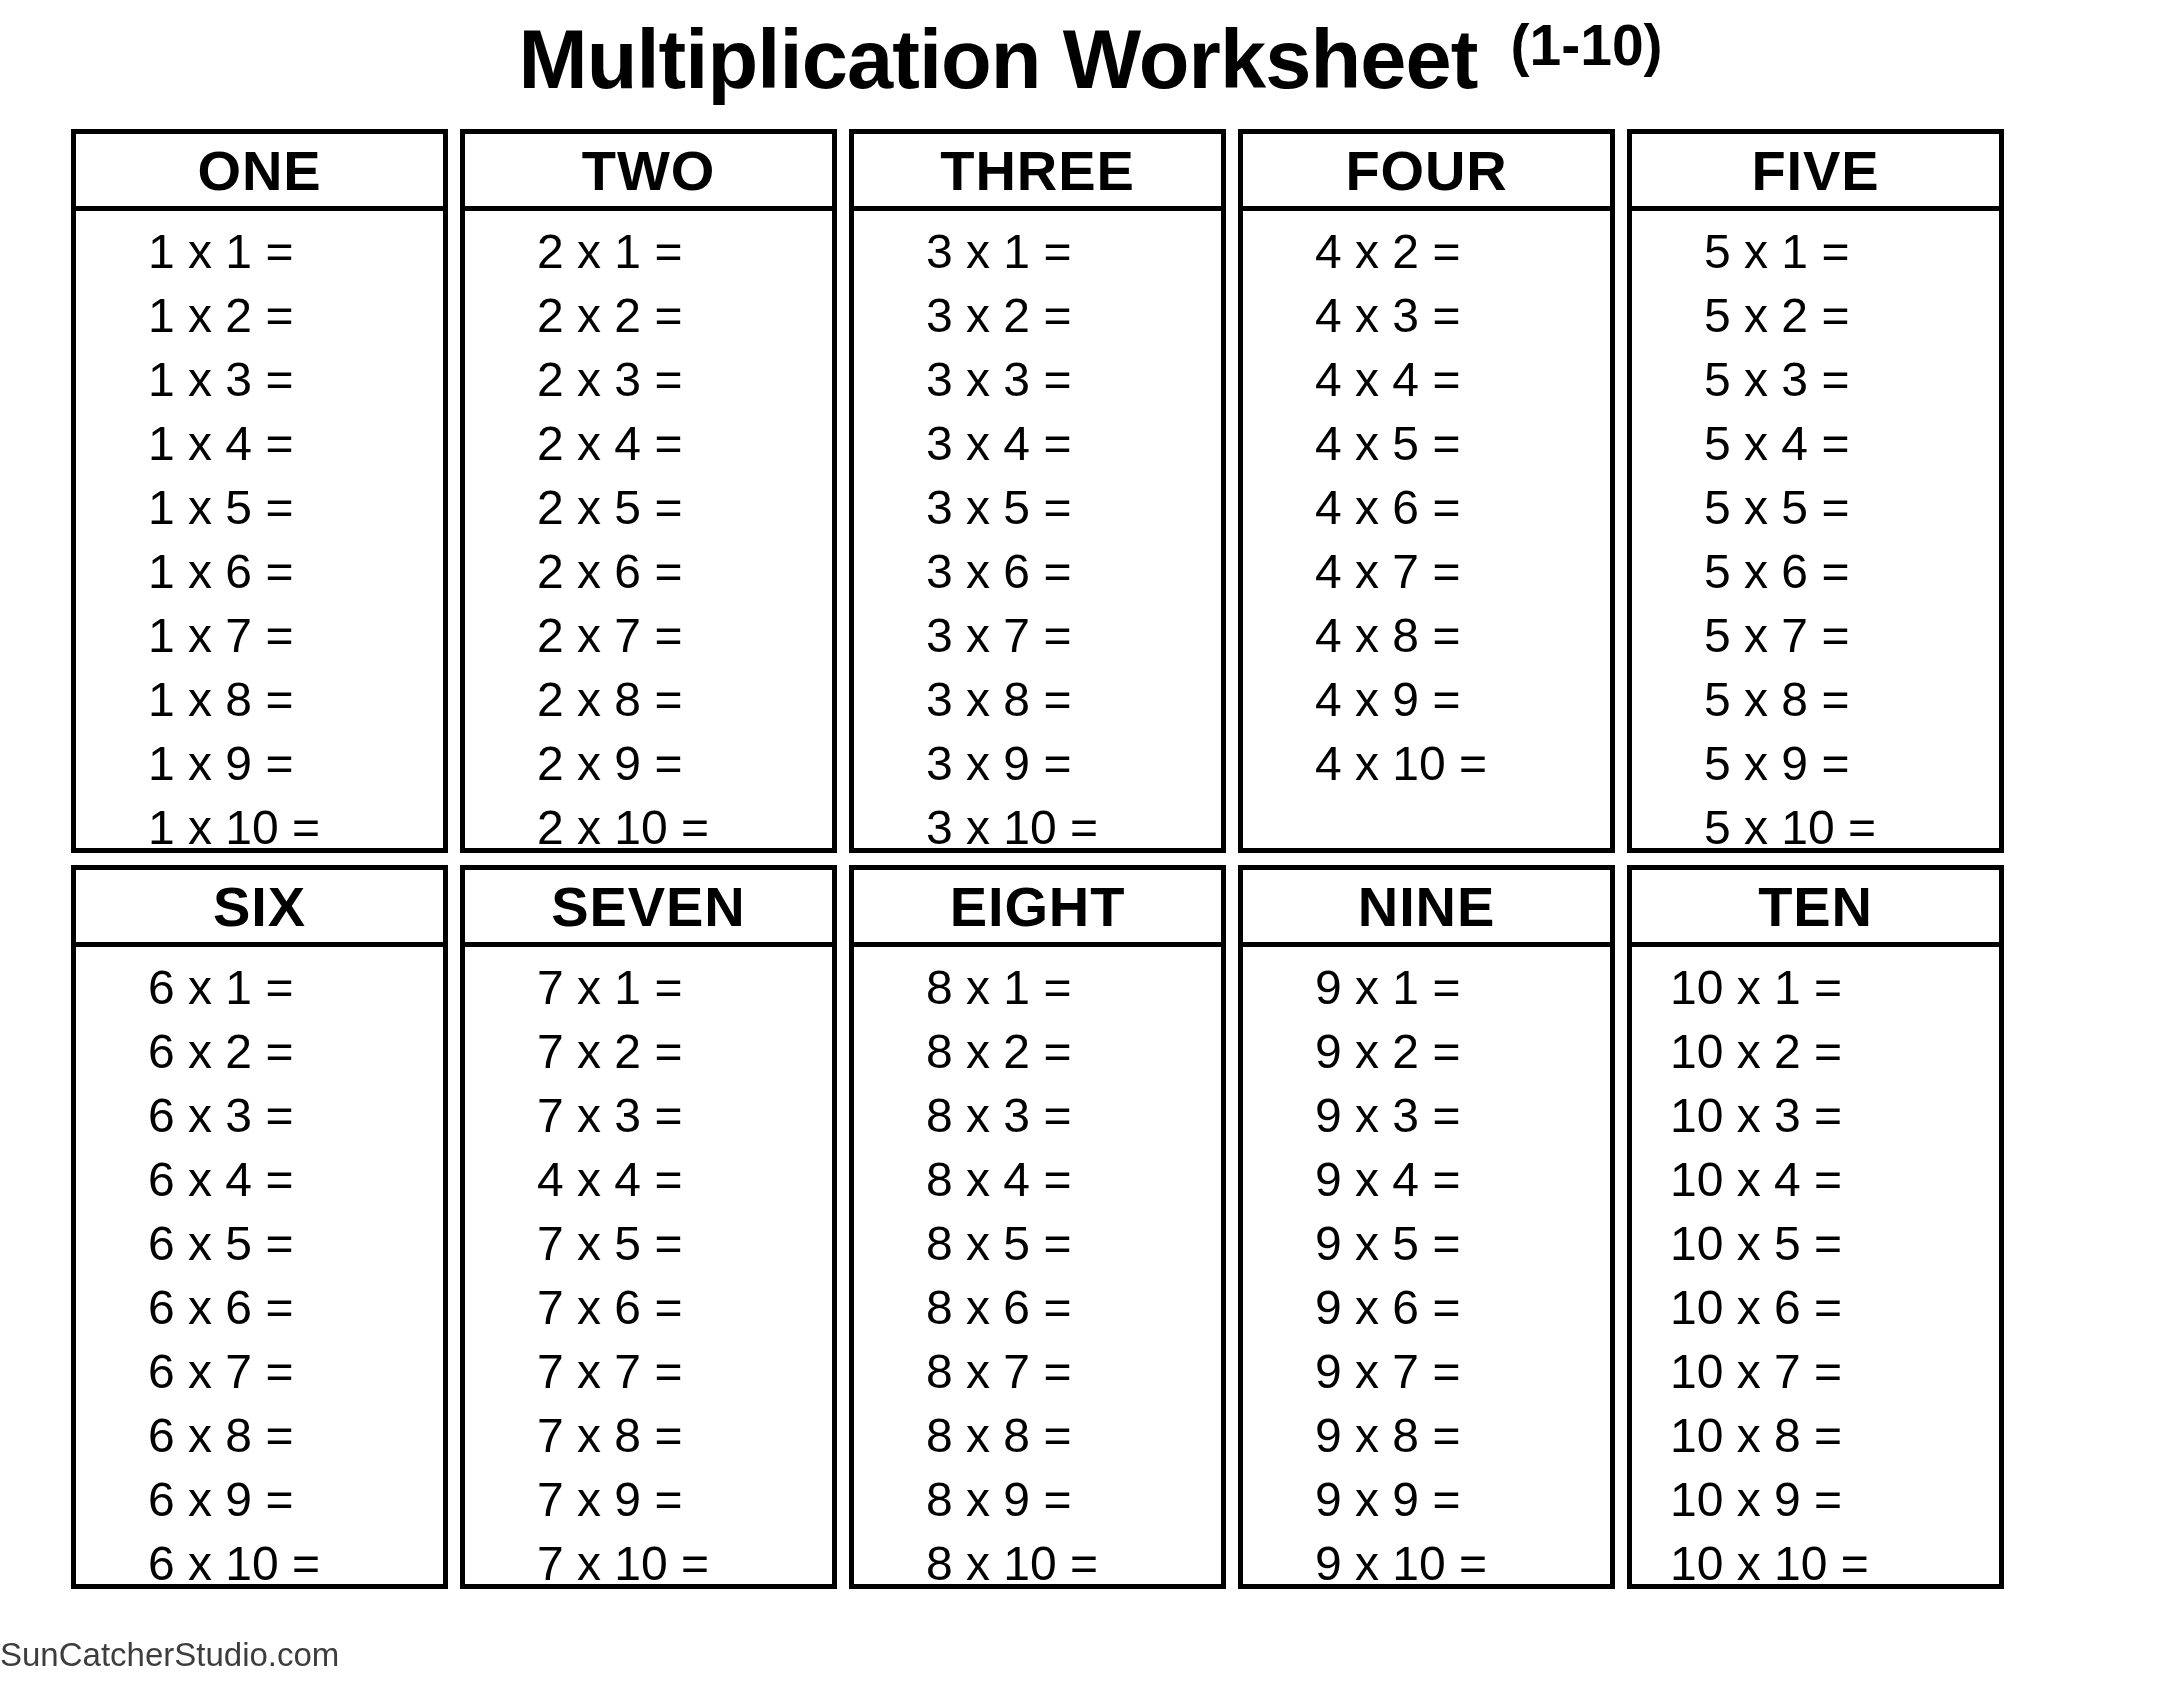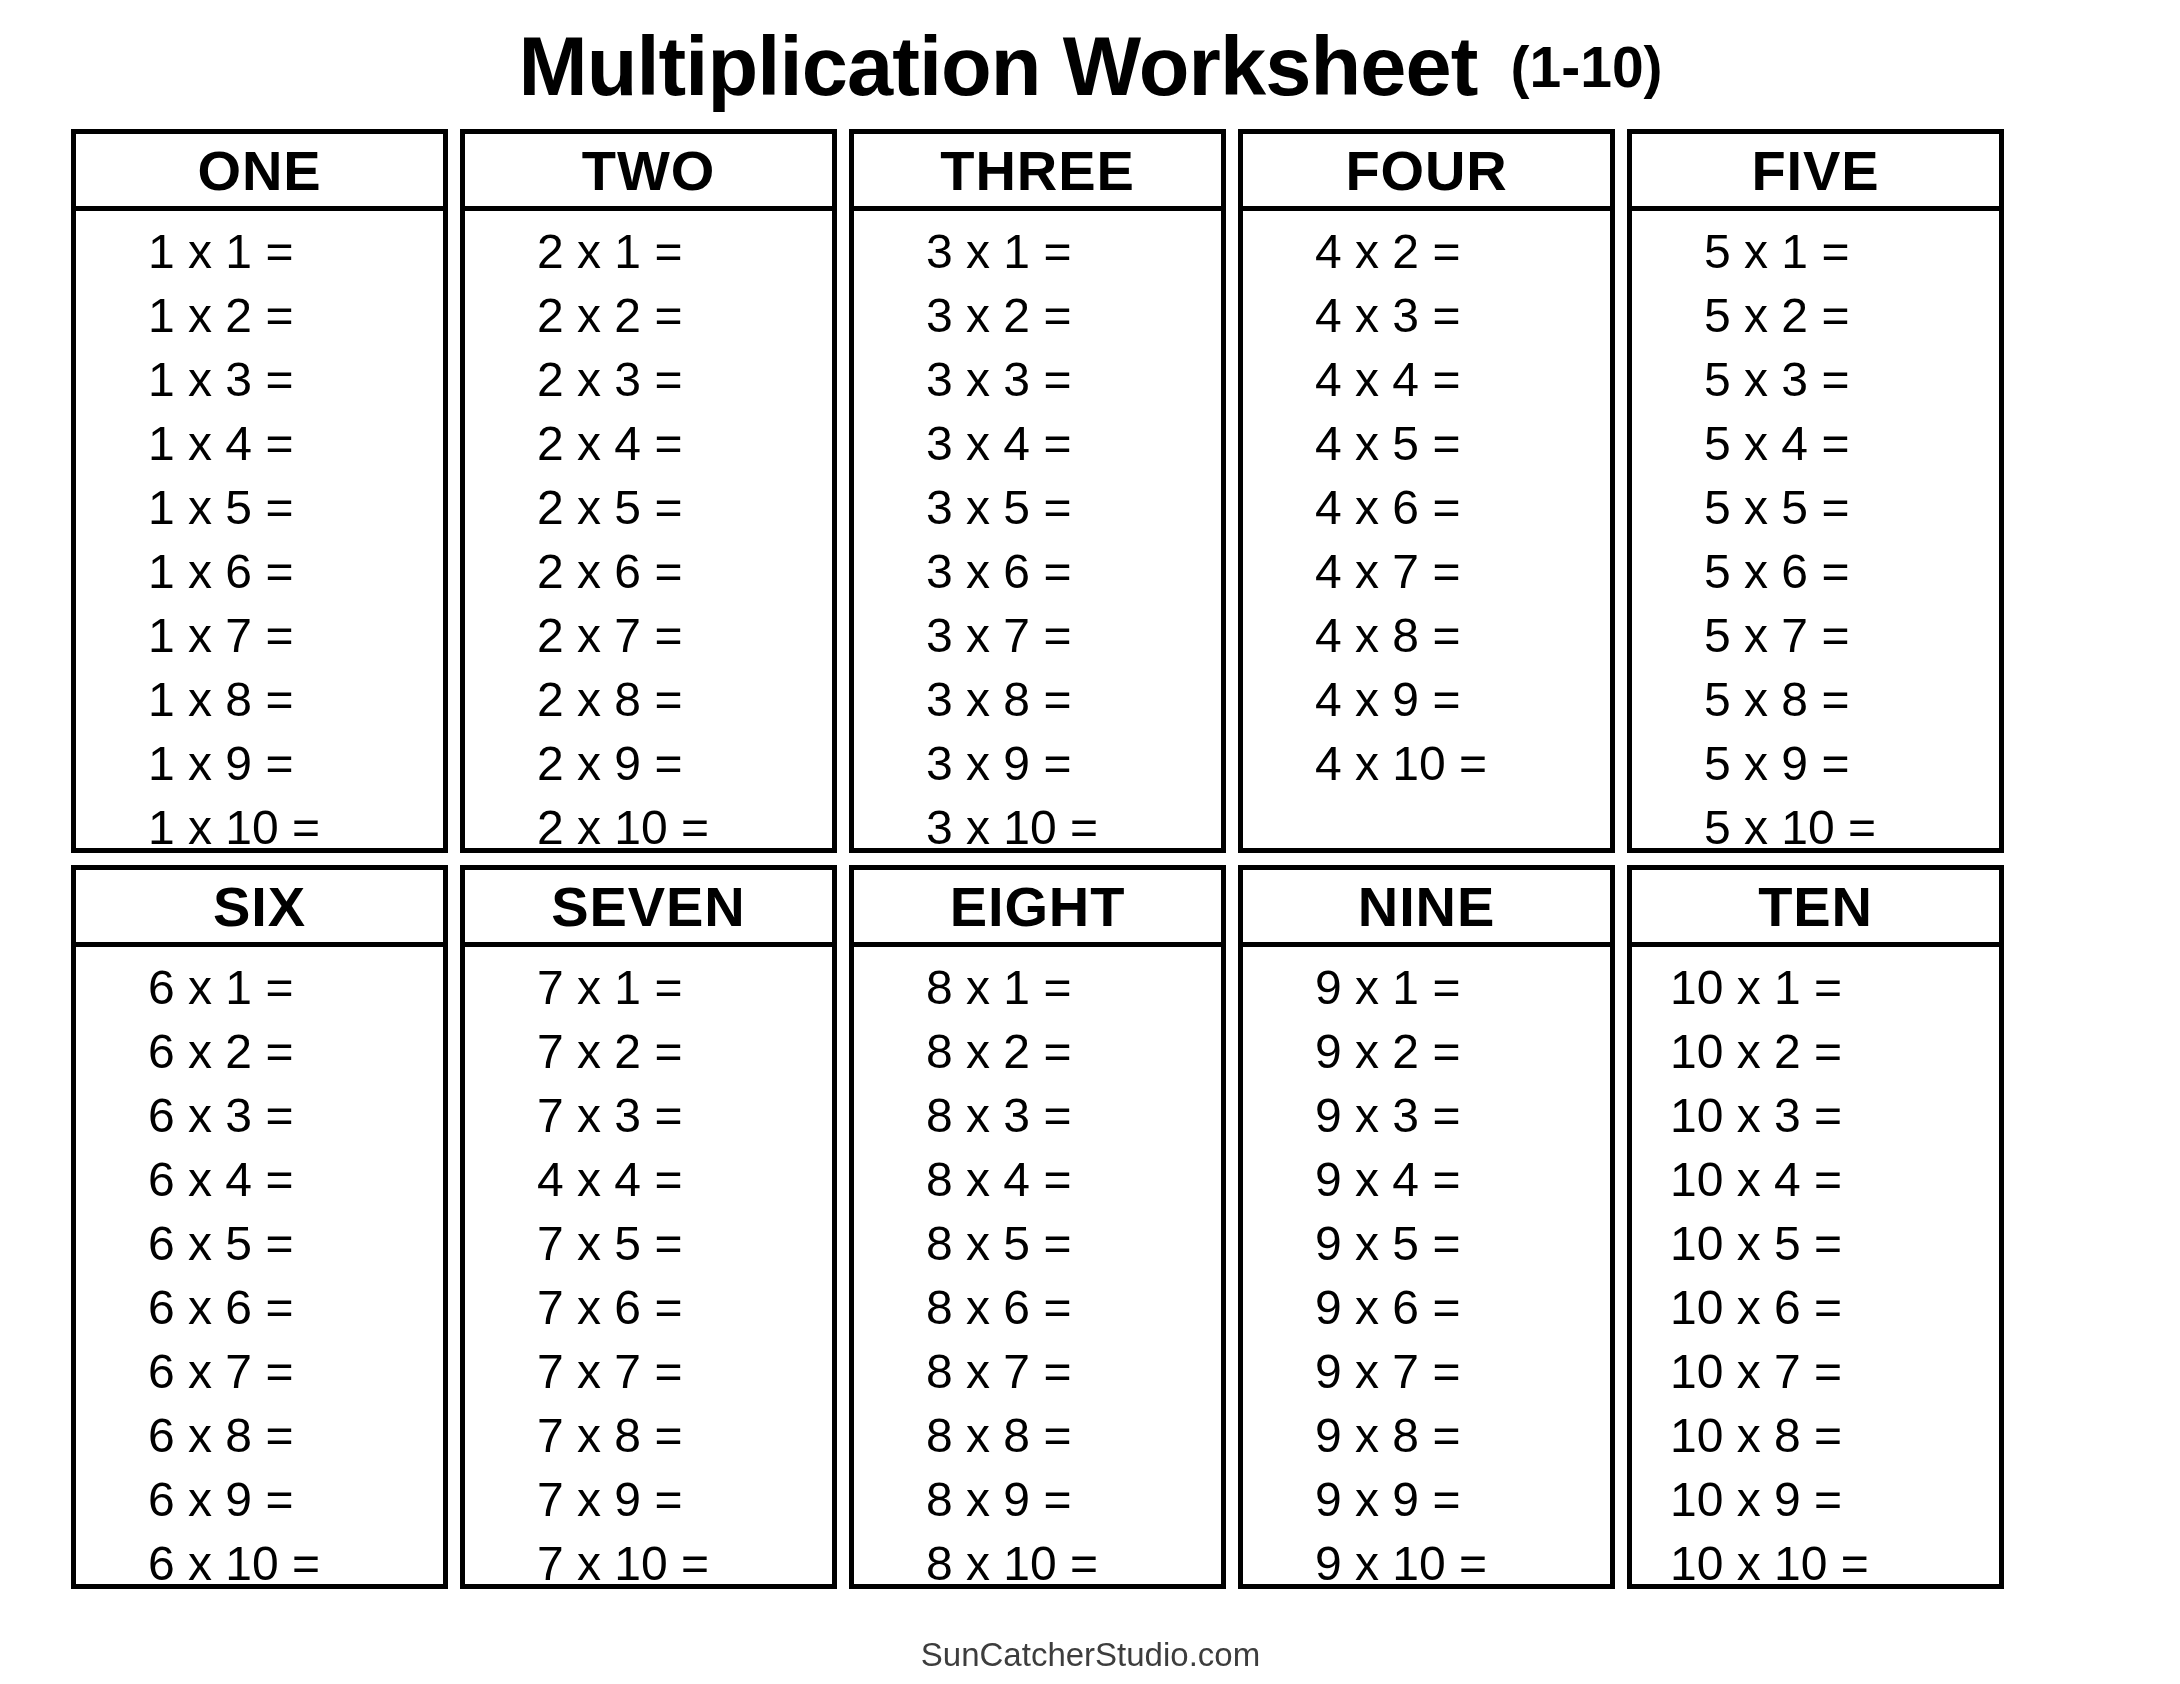--- a/index.html
+++ b/index.html
@@ -11,26 +11,26 @@
     position: relative;
     width: 2181px;
     height: 1685px;
     background: var(--bg, #ffffff);
     font-family: "Liberation Sans", sans-serif;
     color: var(--text, #000000);
     overflow: hidden;
   }
   .title {
     position: absolute;
-    top: 19px;
+    top: 12px;
     left: 0;
     width: 100%;
     display: flex;
     justify-content: center;
-    align-items: center;
+    align-items: flex-start;
     gap: 33px;
     white-space: nowrap;
   }
   .title-main {
     font-size: 83px;
     font-weight: 700;
     letter-spacing: -0.9px;
   }
   .title-range {
     font-size: 57px;
@@ -74,21 +74,21 @@
     padding-left: 38px;
   }
   .problem-row {
     white-space: pre;
   }
   .footer {
     position: absolute;
     top: 1636px;
     left: 0;
     width: 100%;
-    text-align: center;
+    text-align: left;
     font-size: 33px;
     color: var(--footer, #3d3d3d);
   }
 </style>
 </head>
 <body>
 
 <div class="page" style="--bg: #ffffff; --border: #000000; --text: #000000; --footer: #3d3d3d;">
 
   <header class="title">

